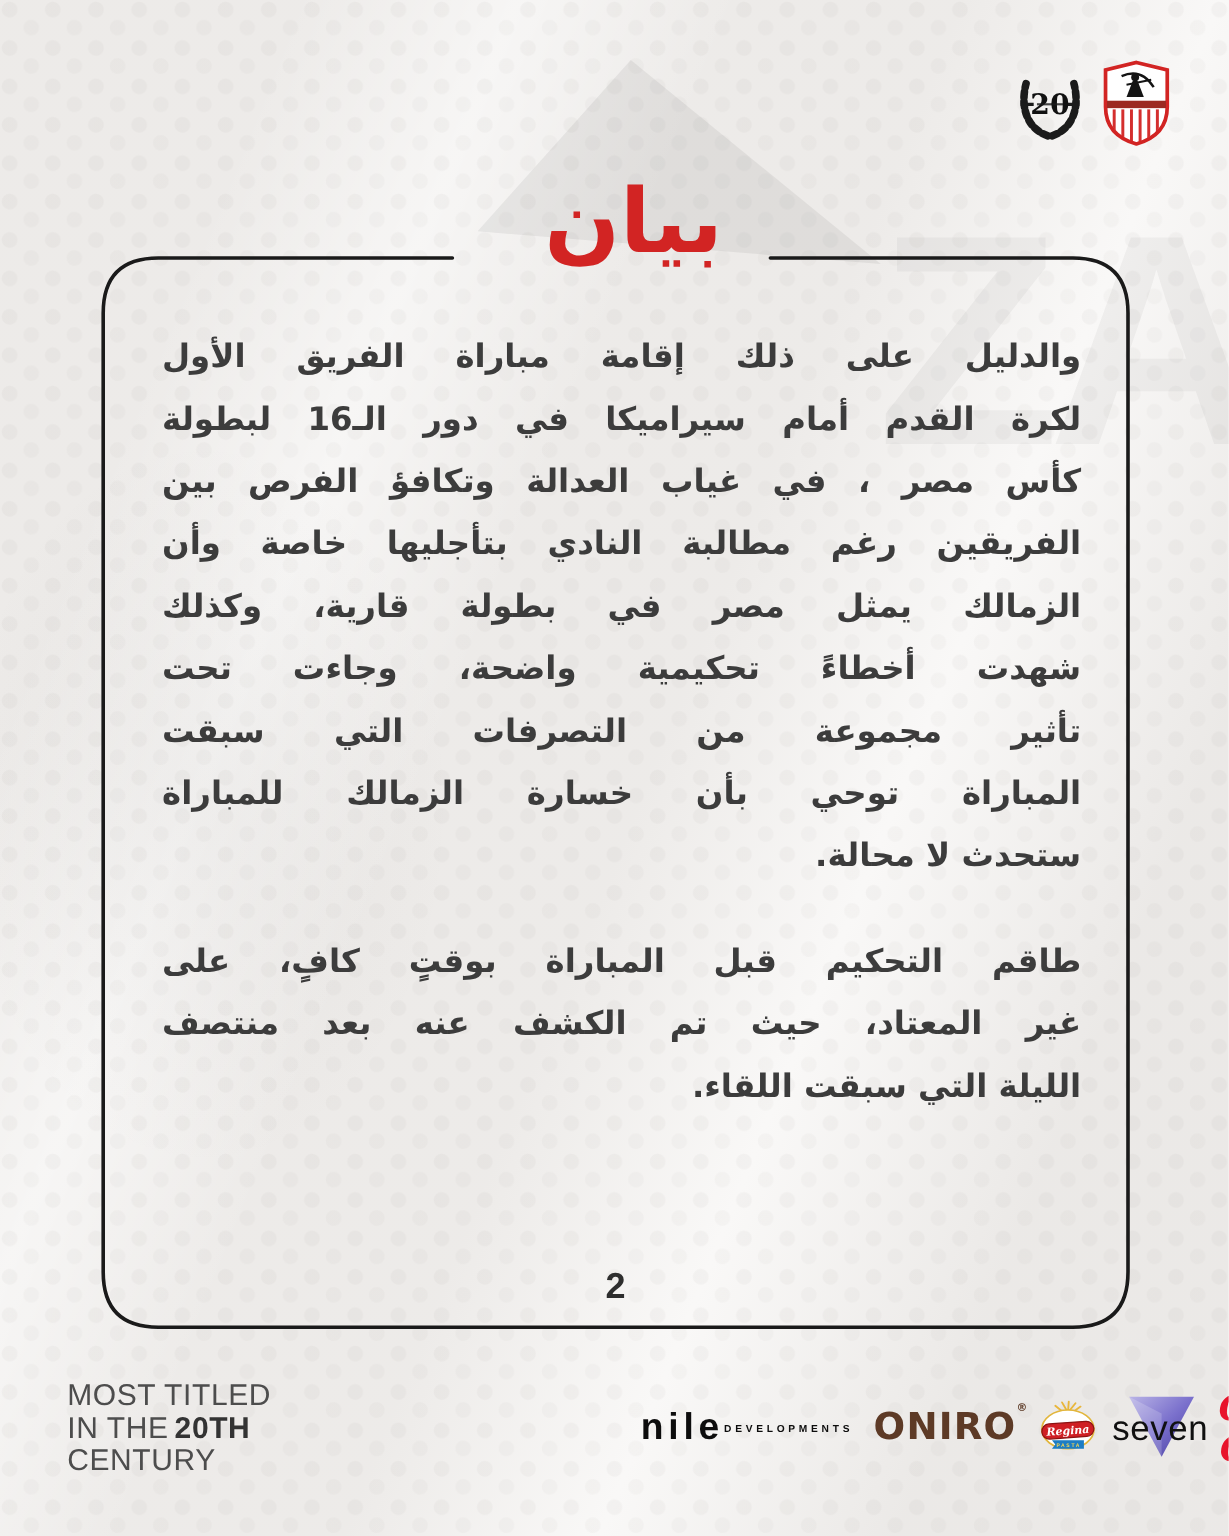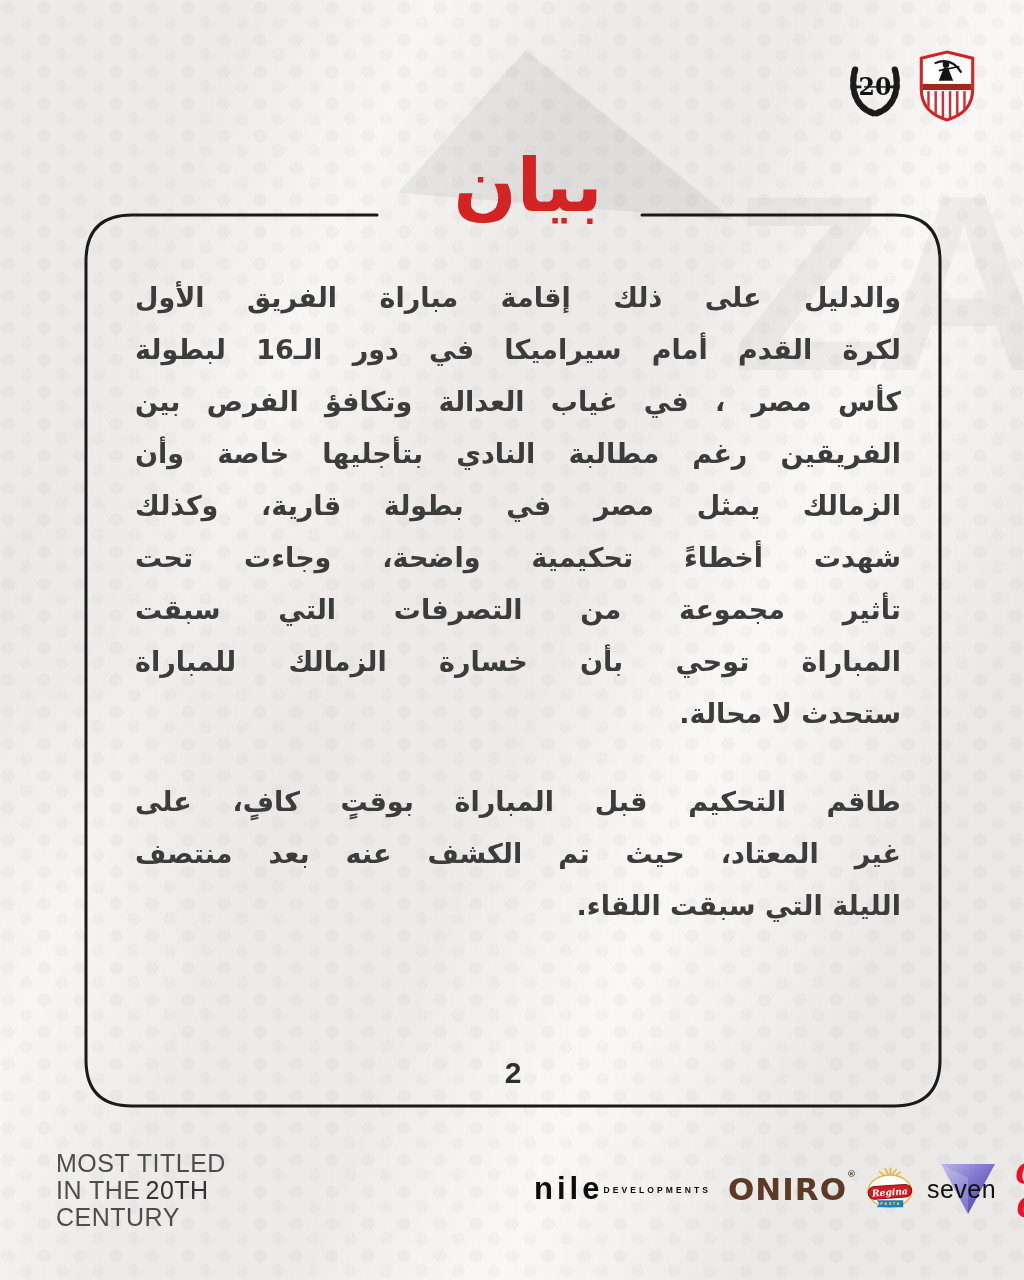--- a/index.html
+++ b/index.html
@@ -39,31 +39,31 @@
   .statement .line{line-height:52px;text-align:justify;text-align-last:justify;}
   .statement .line.last{text-align-last:right;}
   .para-2{margin-top:36px;}
 
   .page-num{position:absolute;left:84px;top:1056px;width:858px;text-align:center;
     font-weight:bold;font-size:30px;color:#2e2e2e;}
 
   
   .tagline{position:absolute;left:56px;top:1150px;font-size:25px;line-height:27px;
     color:#4d4d4d;letter-spacing:.5px;}
-  .tagline .t-bold{font-weight:normal;color:#333;margin-left:5px;}
+  .tagline .t-bold{font-weight:bold;color:#333;margin-left:5px;}
 
   .sponsors{position:absolute;left:534px;top:1154px;height:70px;display:flex;align-items:center;gap:17px;}
   .sp-nile{display:flex;flex-direction:row;align-items:center;}
   .nile-word{font-weight:800;font-size:31px;line-height:30px;letter-spacing:4px;color:#0d0d0d;}
   .nile-sub{font-weight:bold;font-size:8.5px;letter-spacing:3.1px;color:#0d0d0d;margin-top:2px;}
   .sp-oniro{font-weight:800;font-size:31px;color:#5d3a26;letter-spacing:1px;position:relative;
     font-family:"DejaVu Sans",sans-serif;}
   .sp-oniro .reg{position:absolute;top:-2px;right:-10px;font-size:9px;font-weight:bold;}
   .sp-seven{position:relative;width:66px;height:58px;}
-  .seven-text{position:absolute;left:-6px;top:15px;font-size:25px;font-weight:500;color:#101010;letter-spacing:.5px;}
+  .seven-text{position:absolute;left:-6px;top:15px;font-size:29px;font-weight:500;color:#101010;letter-spacing:.5px;}
   .sp-coke{font-family:"DejaVu Serif",serif;font-style:italic;font-weight:bold;font-size:29px;
     color:#e8132b;transform:rotate(-2deg);letter-spacing:-1px;}
 </style>
 </head>
 <body>
 
 <div class="page">
 
   <div class="bg-triangle"></div>
   <div class="bg-za">ZA</div>

